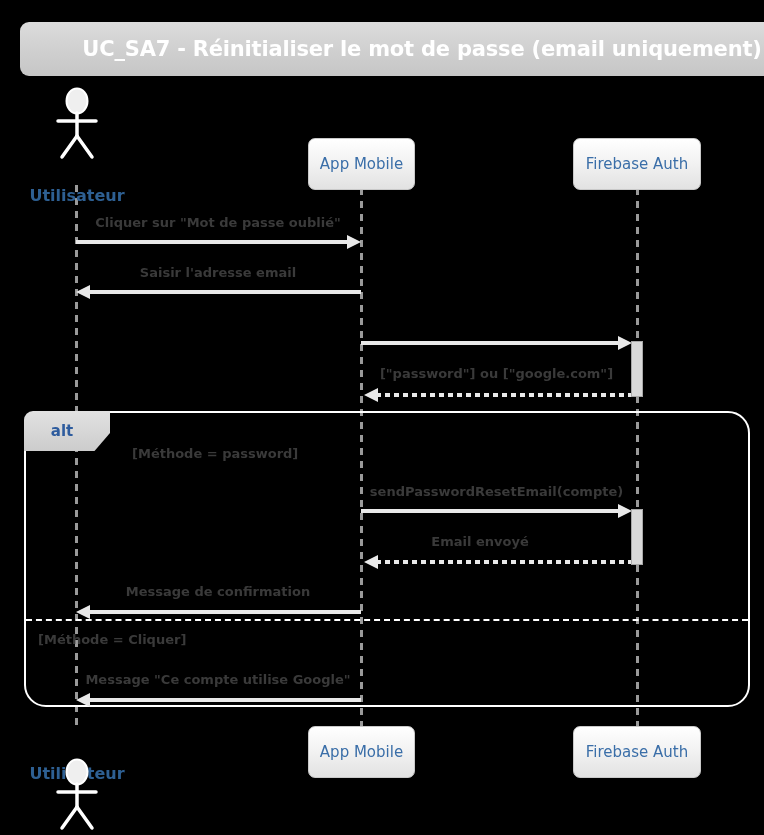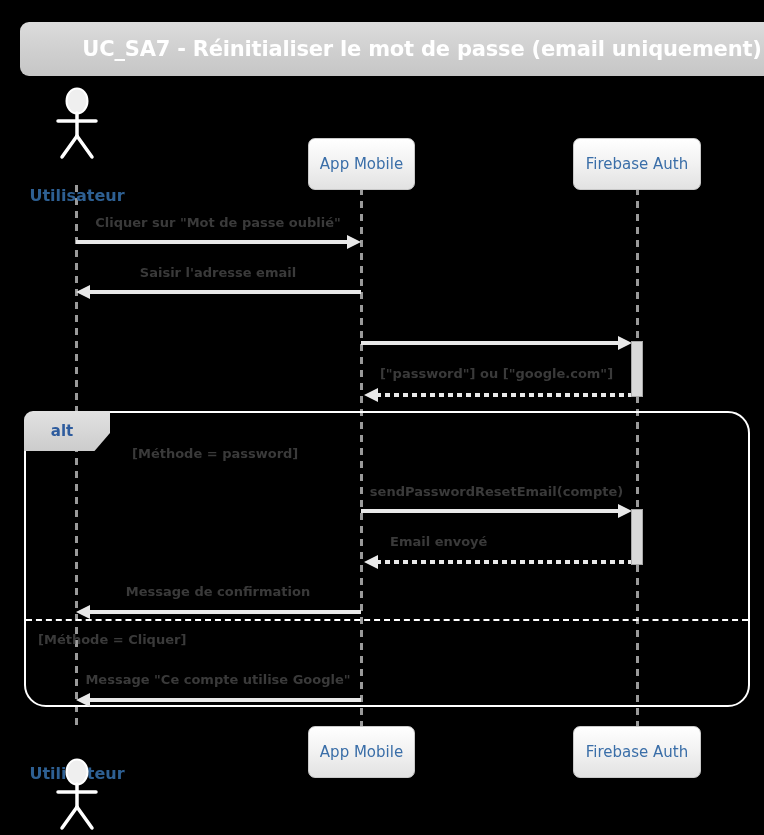--- a/index.html
+++ b/index.html
@@ -41,21 +41,21 @@
   .actor-label{
     width:120px; text-align:center; z-index:4;
     color:var(--actorText); font-size:16px; font-weight:bold;margin-top:27px;
   }
   .actor-figure{z-index:4;}
   
   .msg-label{
     z-index:3; font-size:13px; font-weight:bold; color:var(--messageText);
     text-align:center; white-space:nowrap;
   }
-  .msg-label.left-align{text-align:left;}
+  .msg-label.left-align{text-align:center;}
   .arrow{height:14px; z-index:3;}
   .arrow .shaft{position:absolute; top:5px; height:4px; background:var(--arrow);}
   .arrow.dir-right .shaft{left:0; right:12px;}
   .arrow.dir-left  .shaft{left:12px; right:0;}
   .arrow.dashed .shaft{
     background:repeating-linear-gradient(to right,var(--arrow) 0 5px,transparent 5px 9px);
   }
   .arrow .head{position:absolute; top:0; width:0; height:0;
     border-top:7px solid transparent; border-bottom:7px solid transparent;}
   .arrow.dir-right .head{right:0; border-left:14px solid var(--arrow);}

